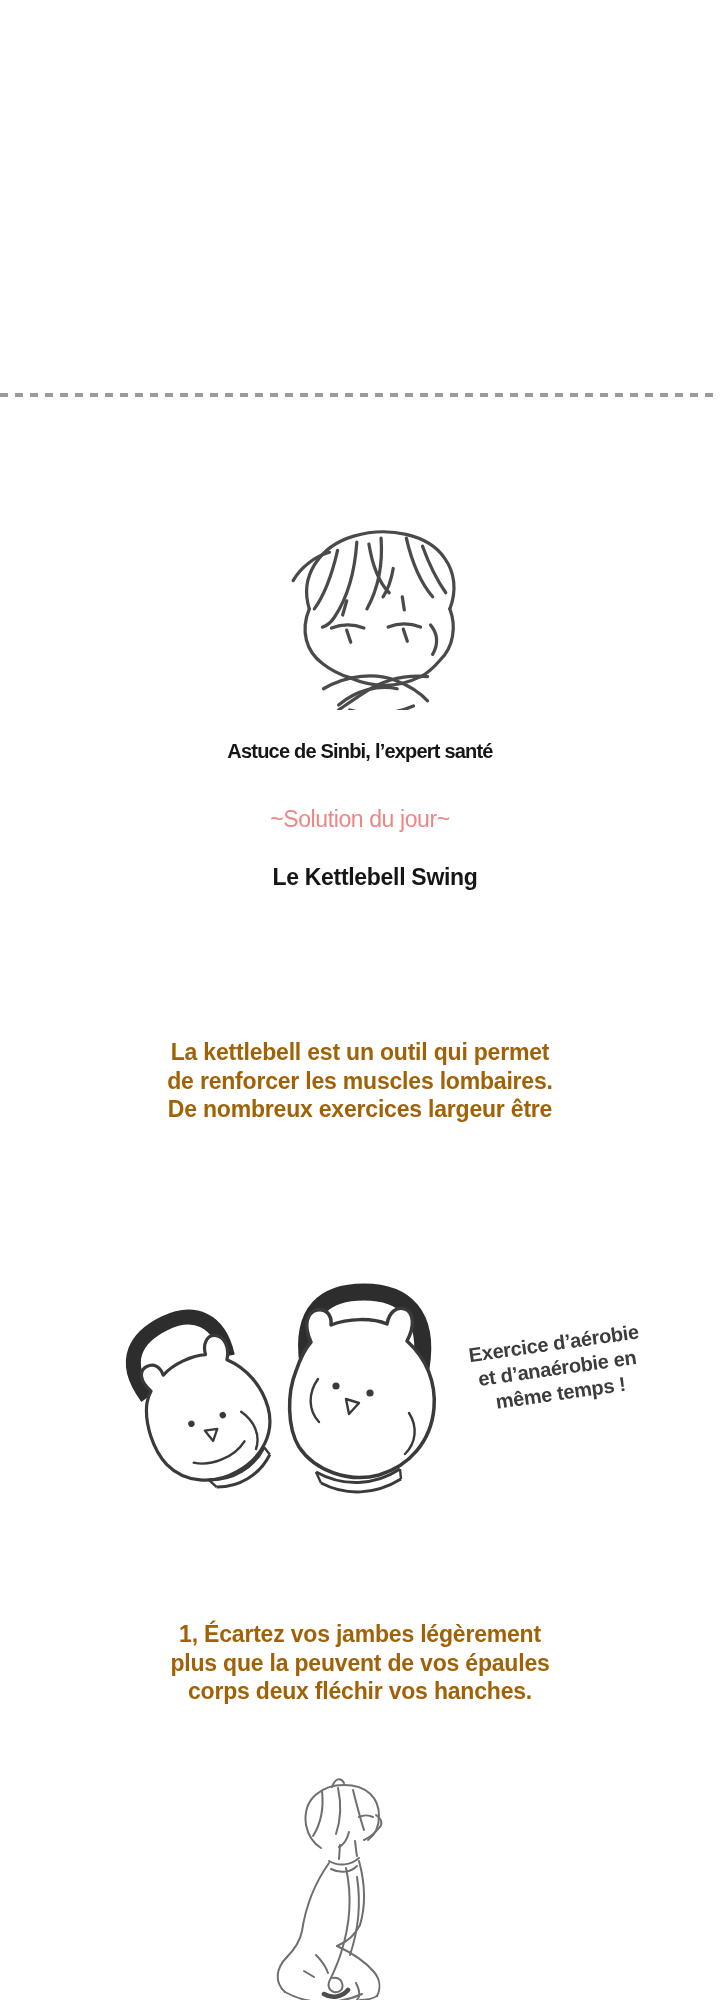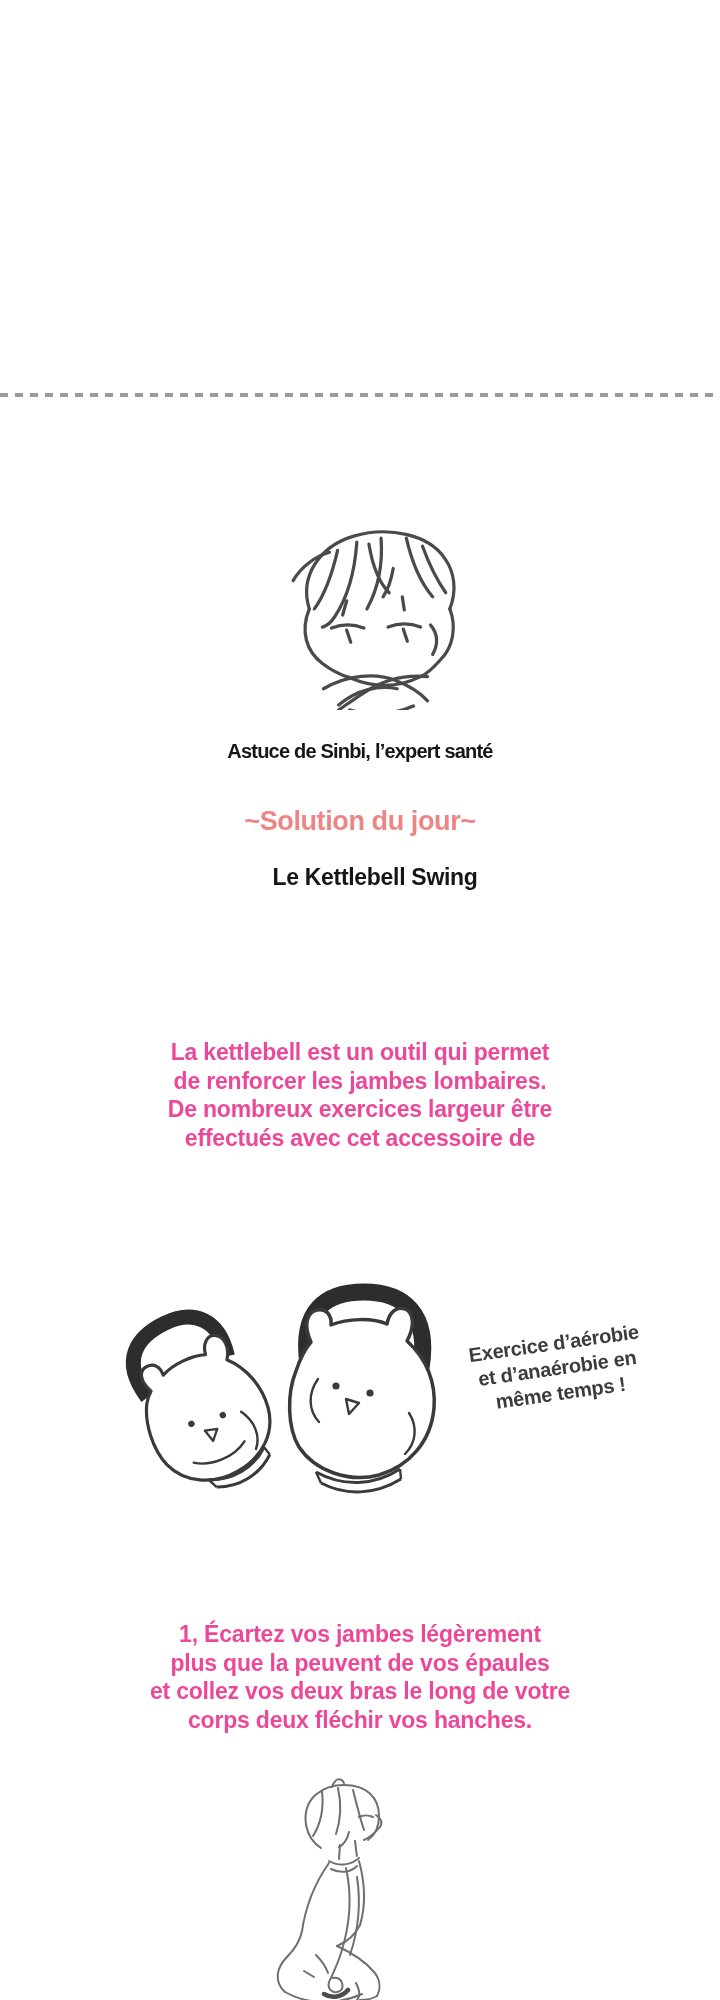--- a/index.html
+++ b/index.html
@@ -15,29 +15,29 @@
   .illus svg{display:block;width:100%;height:100%;}
   .char-illus{left:283px;top:524px;width:184px;height:186px;}
   .kb-illus{left:112px;top:1262px;width:362px;height:246px;}
   .person-illus{left:228px;top:1775px;width:204px;height:225px;}
   .title{
     position:absolute;left:0;top:740px;width:720px;text-align:center;
     font-size:20px;font-weight:700;letter-spacing:-0.8px;color:#161616;
   }
   .subtitle{
     position:absolute;left:0;top:806px;width:720px;text-align:center;
-    font-size:27px;font-weight:700;letter-spacing:-0.4px;color:#ee8585;
+    font-size:23px;font-weight:400;letter-spacing:-0.4px;color:#ee8585;
   }
   .topic{
     position:absolute;left:0;top:864px;width:720px;text-align:center;
     font-size:23px;font-weight:600;letter-spacing:-0.3px;color:#161616;margin-left:15px;
   }
   .para{
     position:absolute;left:0;width:720px;text-align:center;
-    font-size:23px;line-height:28.5px;font-weight:700;letter-spacing:-0.2px;color:#ec4899;
+    font-size:23px;line-height:28.5px;font-weight:700;letter-spacing:-0.2px;color:#a16207;
   }
   .para-intro{top:1038px;}
   .para-step{top:1620px;}
   .para .line{display:block;}
   .note{
     position:absolute;left:448px;top:1346px;width:210px;text-align:center;
     font-size:20px;line-height:25px;font-weight:600;color:#3c3c3c;
     transform:rotate(-8deg);transform-origin:left top;letter-spacing:-0.3px;
   }
   .note .line{display:block;}
@@ -78,23 +78,22 @@
       </g>
     </svg>
   </div>
 
   <div class="title">Astuce de Sinbi, l’expert santé</div>
   <div class="subtitle">~Solution du jour~</div>
   <div class="topic">Le Kettlebell Swing</div>
 
   <div class="para para-intro">
     <span class="line">La kettlebell est un outil qui permet</span>
-    <span class="line">de renforcer les jambes lombaires.</span>
+    <span class="line">de renforcer les muscles lombaires.</span>
     <span class="line">De nombreux exercices largeur être</span>
-    <span class="line">effectués avec cet accessoire de</span>
   </div>
 
   <div class="illus kb-illus">
     <svg viewBox="0 0 362 246">
 
       <g transform="translate(88,152) rotate(-26)">
         <path d="M -40,-38 C -49,-85 -21,-97 8,-97 C 40,-97 59,-77 50,-40" stroke="#2d2d2d" stroke-width="15" fill="none"></path>
         <path d="M -34,-42 C -40,-56 -36,-66 -27,-66 C -19,-66 -15,-60 -16,-51 C -2,-57 19,-56 31,-51 C 33,-62 41,-68 48,-64 C 56,-59 56,-47 48,-37 C 62,-21 68,2 64,24 C 59,50 37,66 9,68 C -19,70 -44,55 -52,31 C -58,11 -54,-16 -43,-33 C -40,-37 -37,-40 -34,-42 Z" fill="#ffffff" stroke="#3a3a3a" stroke-width="3.2" stroke-linejoin="round"></path>
         <circle cx="-12" cy="5" r="3.2" fill="#3a3a3a"></circle>
         <circle cx="20" cy="11" r="3.2" fill="#3a3a3a"></circle>
@@ -123,21 +122,20 @@
 
   <div class="note">
     <span class="line">Exercice d’aérobie</span>
     <span class="line">et d’anaérobie en</span>
     <span class="line">même temps !</span>
   </div>
 
   <div class="para para-step">
     <span class="line">1, Écartez vos jambes légèrement</span>
     <span class="line">plus que la peuvent de vos épaules</span>
-    <span class="line">et collez vos deux bras le long de votre</span>
     <span class="line">corps deux fléchir vos hanches.</span>
   </div>
 
   <div class="illus person-illus">
     <svg viewBox="0 0 204 225">
       <g stroke="#6f6f6f" stroke-width="2" fill="none" stroke-linecap="round" stroke-linejoin="round">
         <path d="M 104,12 C 107,3 113,2 116,8"></path>
         <path d="M 78,50 C 74,22 96,10 116,10 C 139,10 151,23 151,41 C 151,52 147,60 140,65"></path>
         <path d="M 94,16 C 96,34 92,50 85,61"></path>
         <path d="M 110,13 C 114,31 112,47 108,59"></path>

